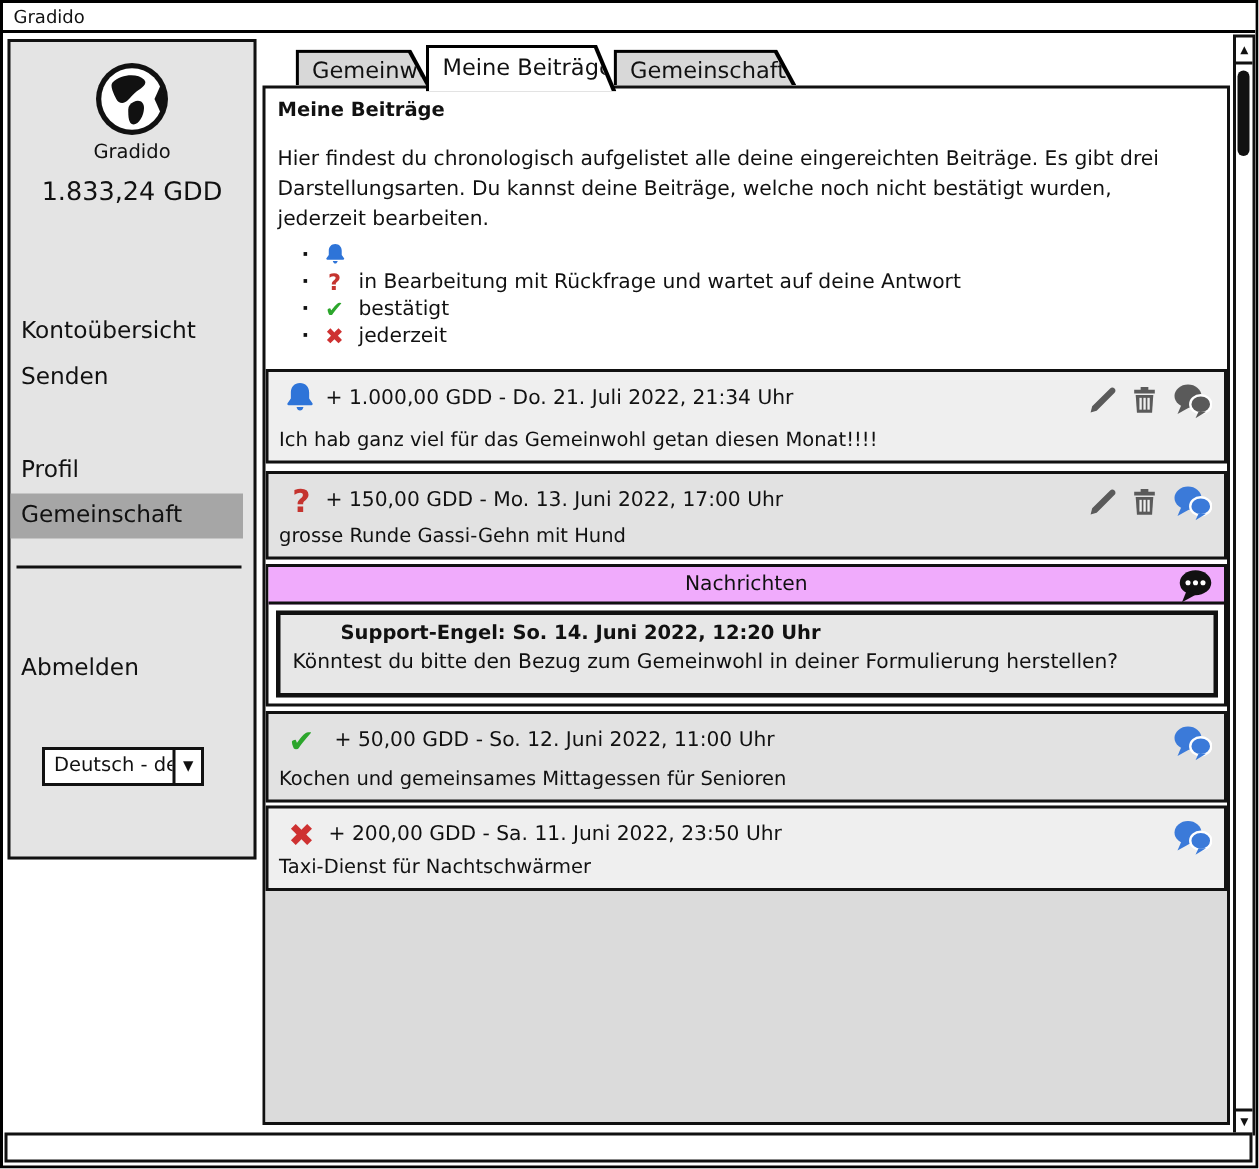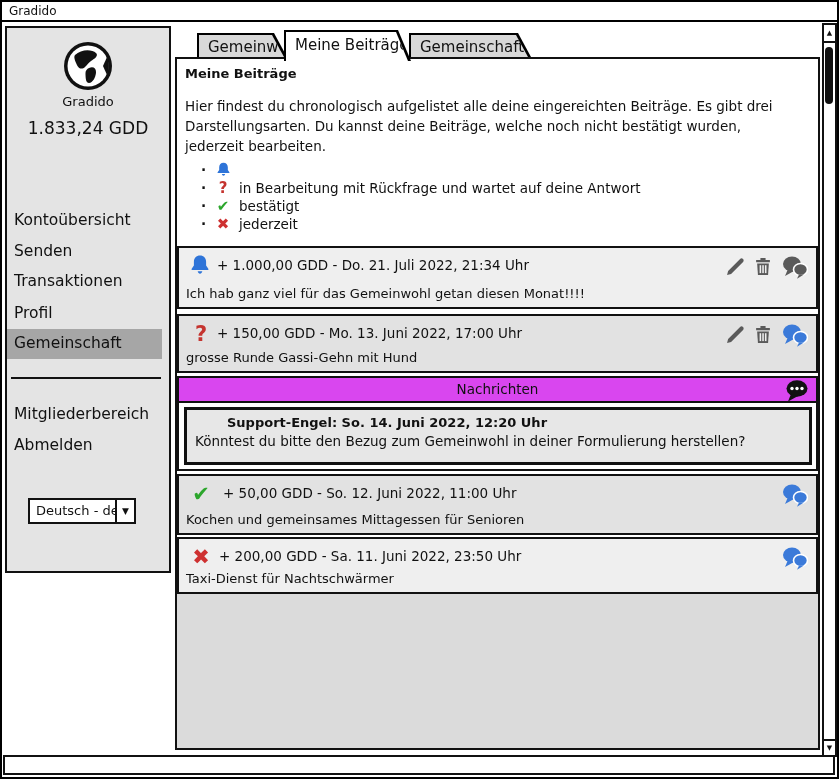--- a/index.html
+++ b/index.html
@@ -61,21 +61,21 @@
   .chat-blue{color:#3B7AD9;}
   .ic-bell{color:#2E74D8;}
   .q-char{color:#C5342F;font-weight:bold;}
   .check-char{color:#2CA62C;font-weight:bold;}
   .x-char{color:#CE3131;font-weight:bold;}
   .status .big{font-size:21px;line-height:26px;}
   .legend-row .q-char{font-size:15px;}
   .legend-row .check-char,.legend-row .x-char{font-size:15px;}
   
   .msgpanel{position:absolute;left:0;top:317px;width:641px;height:95px;background:#fff;border:2px solid #111;}
-  .msgbar{position:absolute;left:0;top:0;width:637px;height:25px;background:#d946ef;
+  .msgbar{position:absolute;left:0;top:0;width:637px;height:25px;background:#f0abfc;
     border-bottom:2px solid #111;text-align:center;font-size:13.5px;line-height:23px;}
   .msgbar-icon{position:absolute;right:7px;top:1px;width:24px;height:22px;color:#111;}
   .msgbox{position:absolute;left:5px;top:29px;width:628px;height:58px;background:#E7E7E7;border:3px solid #111;}
   .msg-head{position:absolute;left:8px;top:5px;font-size:13px;font-weight:bold;white-space:nowrap;margin-left:32px;}
   .msg-body{position:absolute;left:8px;top:23px;font-size:13.5px;white-space:nowrap;}
   
   .vscroll{position:absolute;left:820px;top:21px;width:15px;height:734px;background:#fff;border:2px solid #111;}
   .vs-up{position:absolute;left:0;top:0;width:11px;height:18px;border-bottom:2px solid #111;
     text-align:center;font-size:7px;line-height:16px;}
   .vs-thumb{position:absolute;left:1px;top:22px;width:8px;height:57px;background:#111;border-radius:4px;}
@@ -136,27 +136,25 @@
     <div class="globe">
       <svg width="52" height="52">
           <use href="#i-globe"></use>
         </svg>
     </div>
     <div class="brand">Gradido</div>
     <div class="balance">1.833,24 GDD</div>
 
     <div class="nav-item" style="top:178px">Kontoübersicht</div>
     <div class="nav-item" style="top:209px">Senden</div>
-    <div class="nav-item" style="top:239px">Transaktionen</div>
     <div class="nav-item" style="top:271px">Profil</div>
     <div class="nav-item active" style="top:301px">Gemeinschaft</div>
 
     <div class="side-divider"></div>
 
-    <div class="nav-item" style="top:372px">Mitgliederbereich</div>
     <div class="nav-item" style="top:403px">Abmelden</div>
 
     <div class="lang">
       <span class="lang-value">Deutsch - de</span>
       <span class="lang-btn">▼</span>
     </div>
   </div>
 
   <div class="tab" style="left:195px;top:31px;width:90px;height:24px;">
     <div class="tab-shape"></div>

